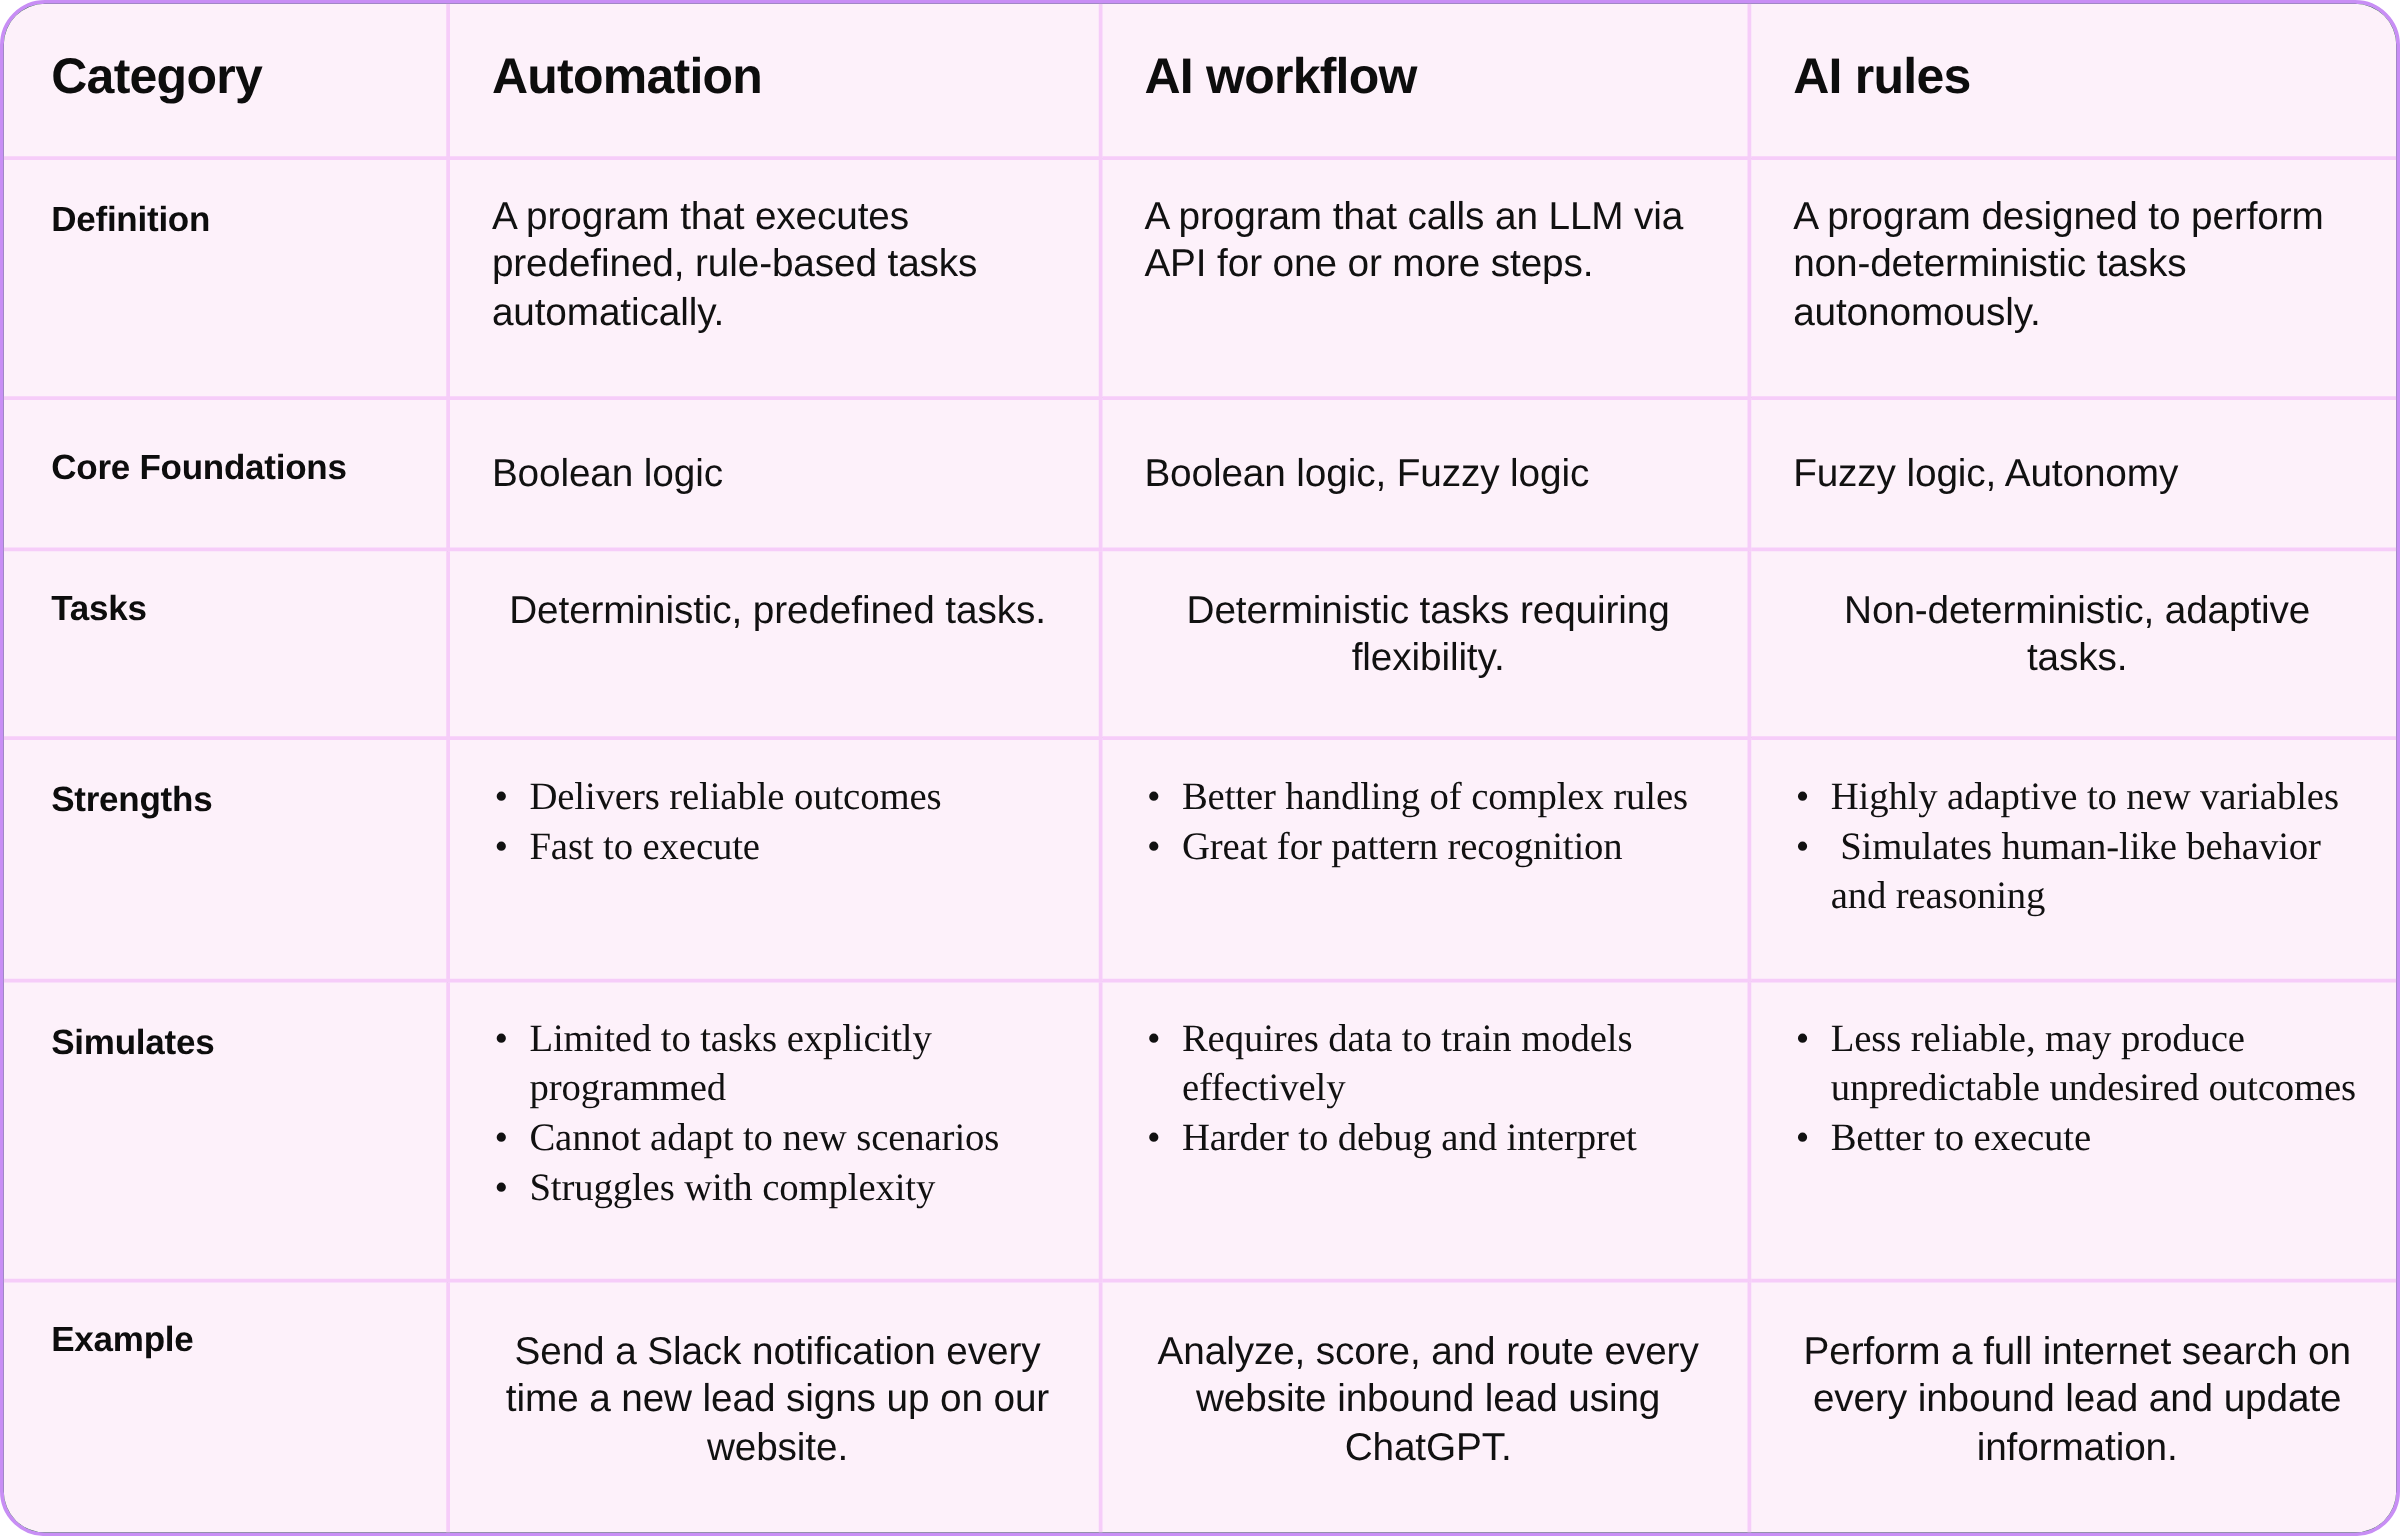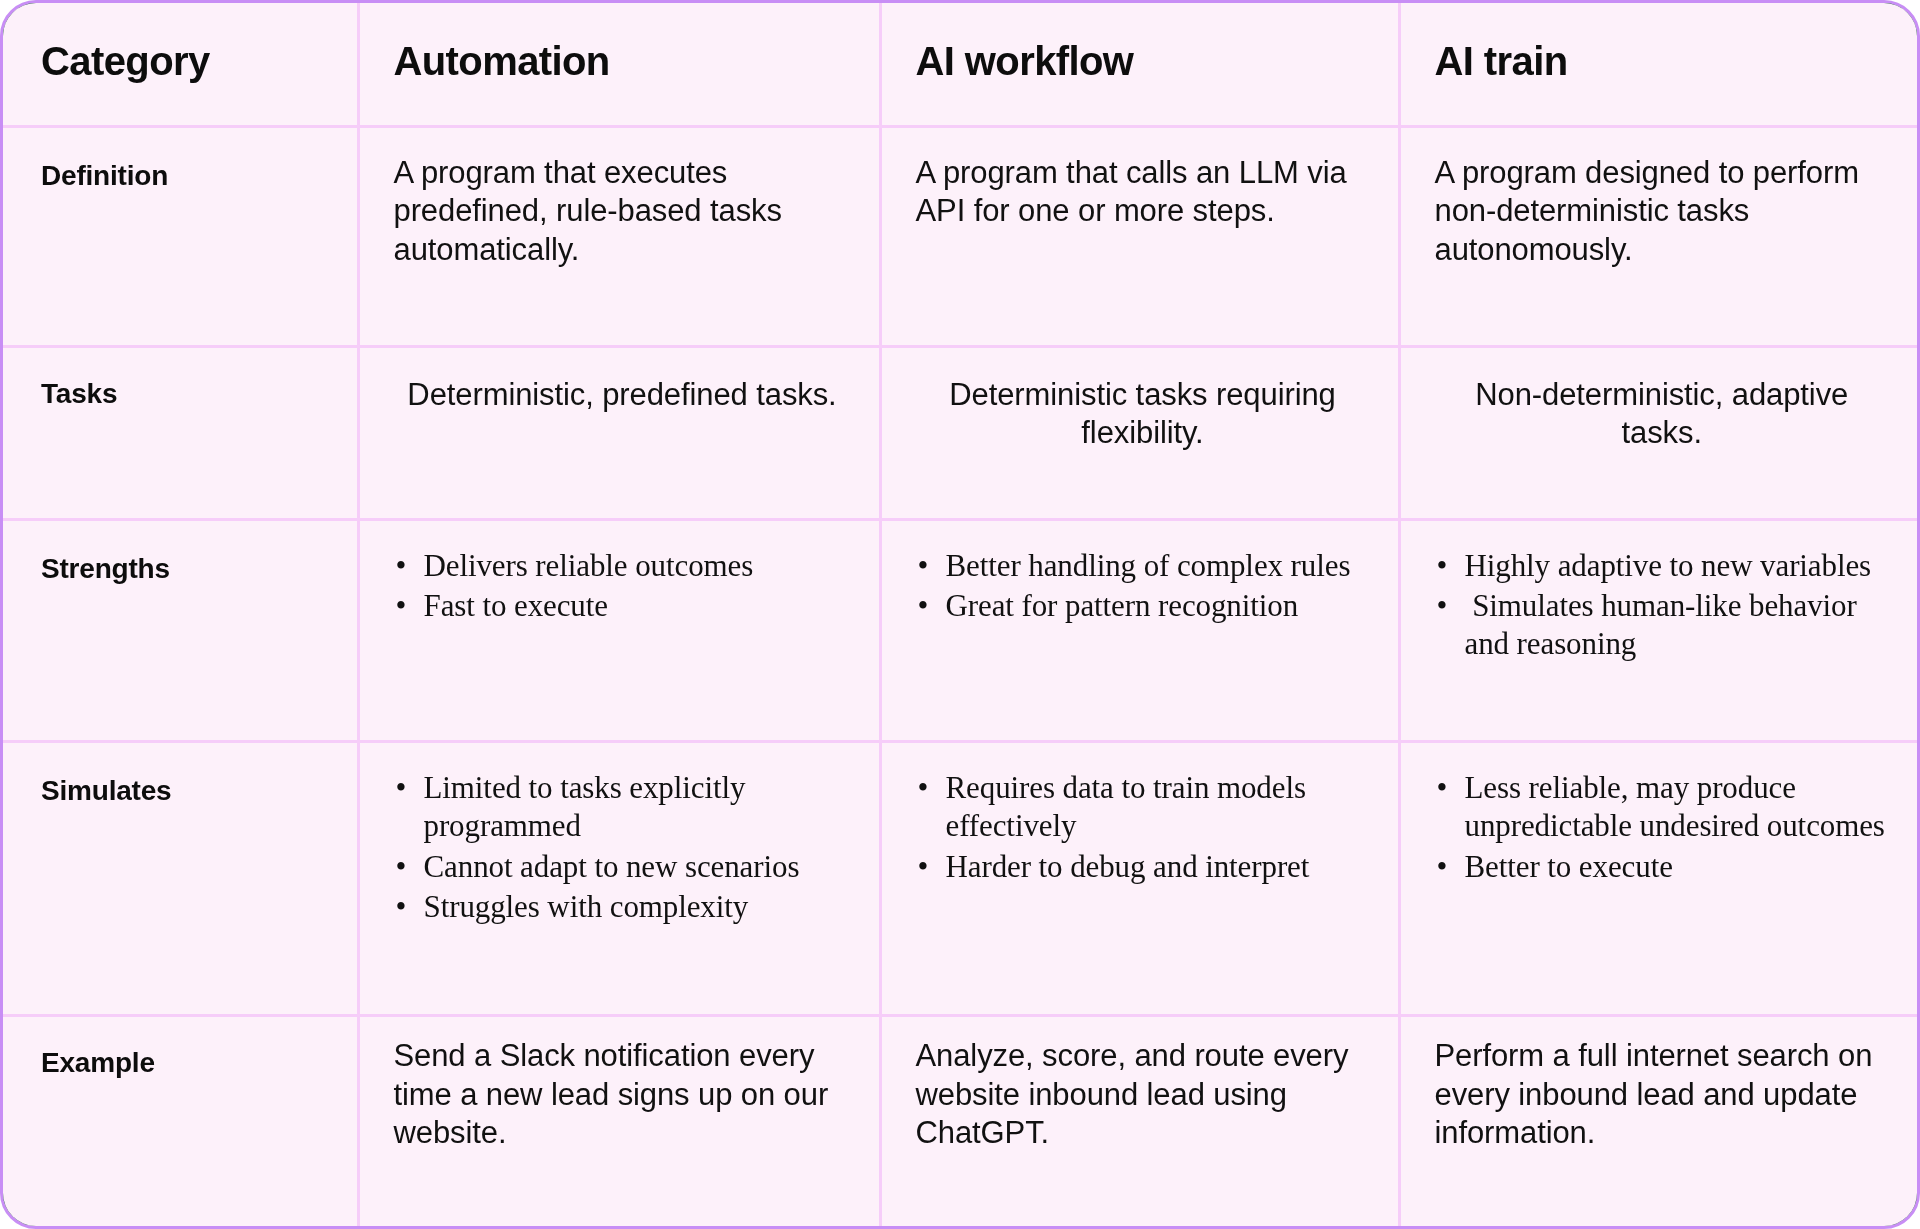--- a/index.html
+++ b/index.html
@@ -116,21 +116,21 @@
     left: -28px;
     top: 0;
     font-size: 31px;
     line-height: 1.24;
     color: #111111;
   }
 
   .r-definition  .cell-body { padding-top: 26px; }
   .r-core        .cell-body { padding-top: 40px; }
   .r-tasks       .cell-body { padding-top: 28px; text-align: center; }
-  .r-example     .cell-body { padding-top: 20px; }
+  .r-example     .cell-body { padding-top: 36px; text-align: center; }
 
   .r-core .rowlabel   { padding-top: 36px; }
   .r-tasks .rowlabel  { padding-top: 28px; }
   .r-strengths .rowlabel { padding-top: 30px; }
   .r-weaknesses .rowlabel { padding-top: 30px; }
   .r-example .rowlabel { padding-top: 28px; }
 </style>
 </head>
 <body>
 
@@ -148,21 +148,21 @@
         <th class="col-category">
           <div class="head-inner">Category</div>
         </th>
         <th class="col-automation">
           <div class="head-inner">Automation</div>
         </th>
         <th class="col-workflow">
           <div class="head-inner">AI workflow</div>
         </th>
         <th class="col-agent">
-          <div class="head-inner">AI train</div>
+          <div class="head-inner">AI rules</div>
         </th>
       </tr>
     </thead>
 
     <tbody>
 
       <tr class="r-definition">
         <td>
           <div class="rowlabel">Definition</div>
         </td>
@@ -170,20 +170,34 @@
           <div class="cell-body">A program that executes predefined, rule-based tasks automatically.</div>
         </td>
         <td>
           <div class="cell-body">A program that calls an LLM via API for one or more steps.</div>
         </td>
         <td>
           <div class="cell-body">A program designed to perform non-deterministic tasks autonomously.</div>
         </td>
       </tr>
 
+      <tr class="r-core">
+        <td>
+          <div class="rowlabel">Core Foundations</div>
+        </td>
+        <td>
+          <div class="cell-body">Boolean logic</div>
+        </td>
+        <td>
+          <div class="cell-body">Boolean logic, Fuzzy logic</div>
+        </td>
+        <td>
+          <div class="cell-body">Fuzzy logic, Autonomy</div>
+        </td>
+      </tr>
 
       <tr class="r-tasks">
         <td>
           <div class="rowlabel">Tasks</div>
         </td>
         <td>
           <div class="cell-body">Deterministic, predefined tasks.</div>
         </td>
         <td>
           <div class="cell-body">Deterministic tasks requiring flexibility.</div>

